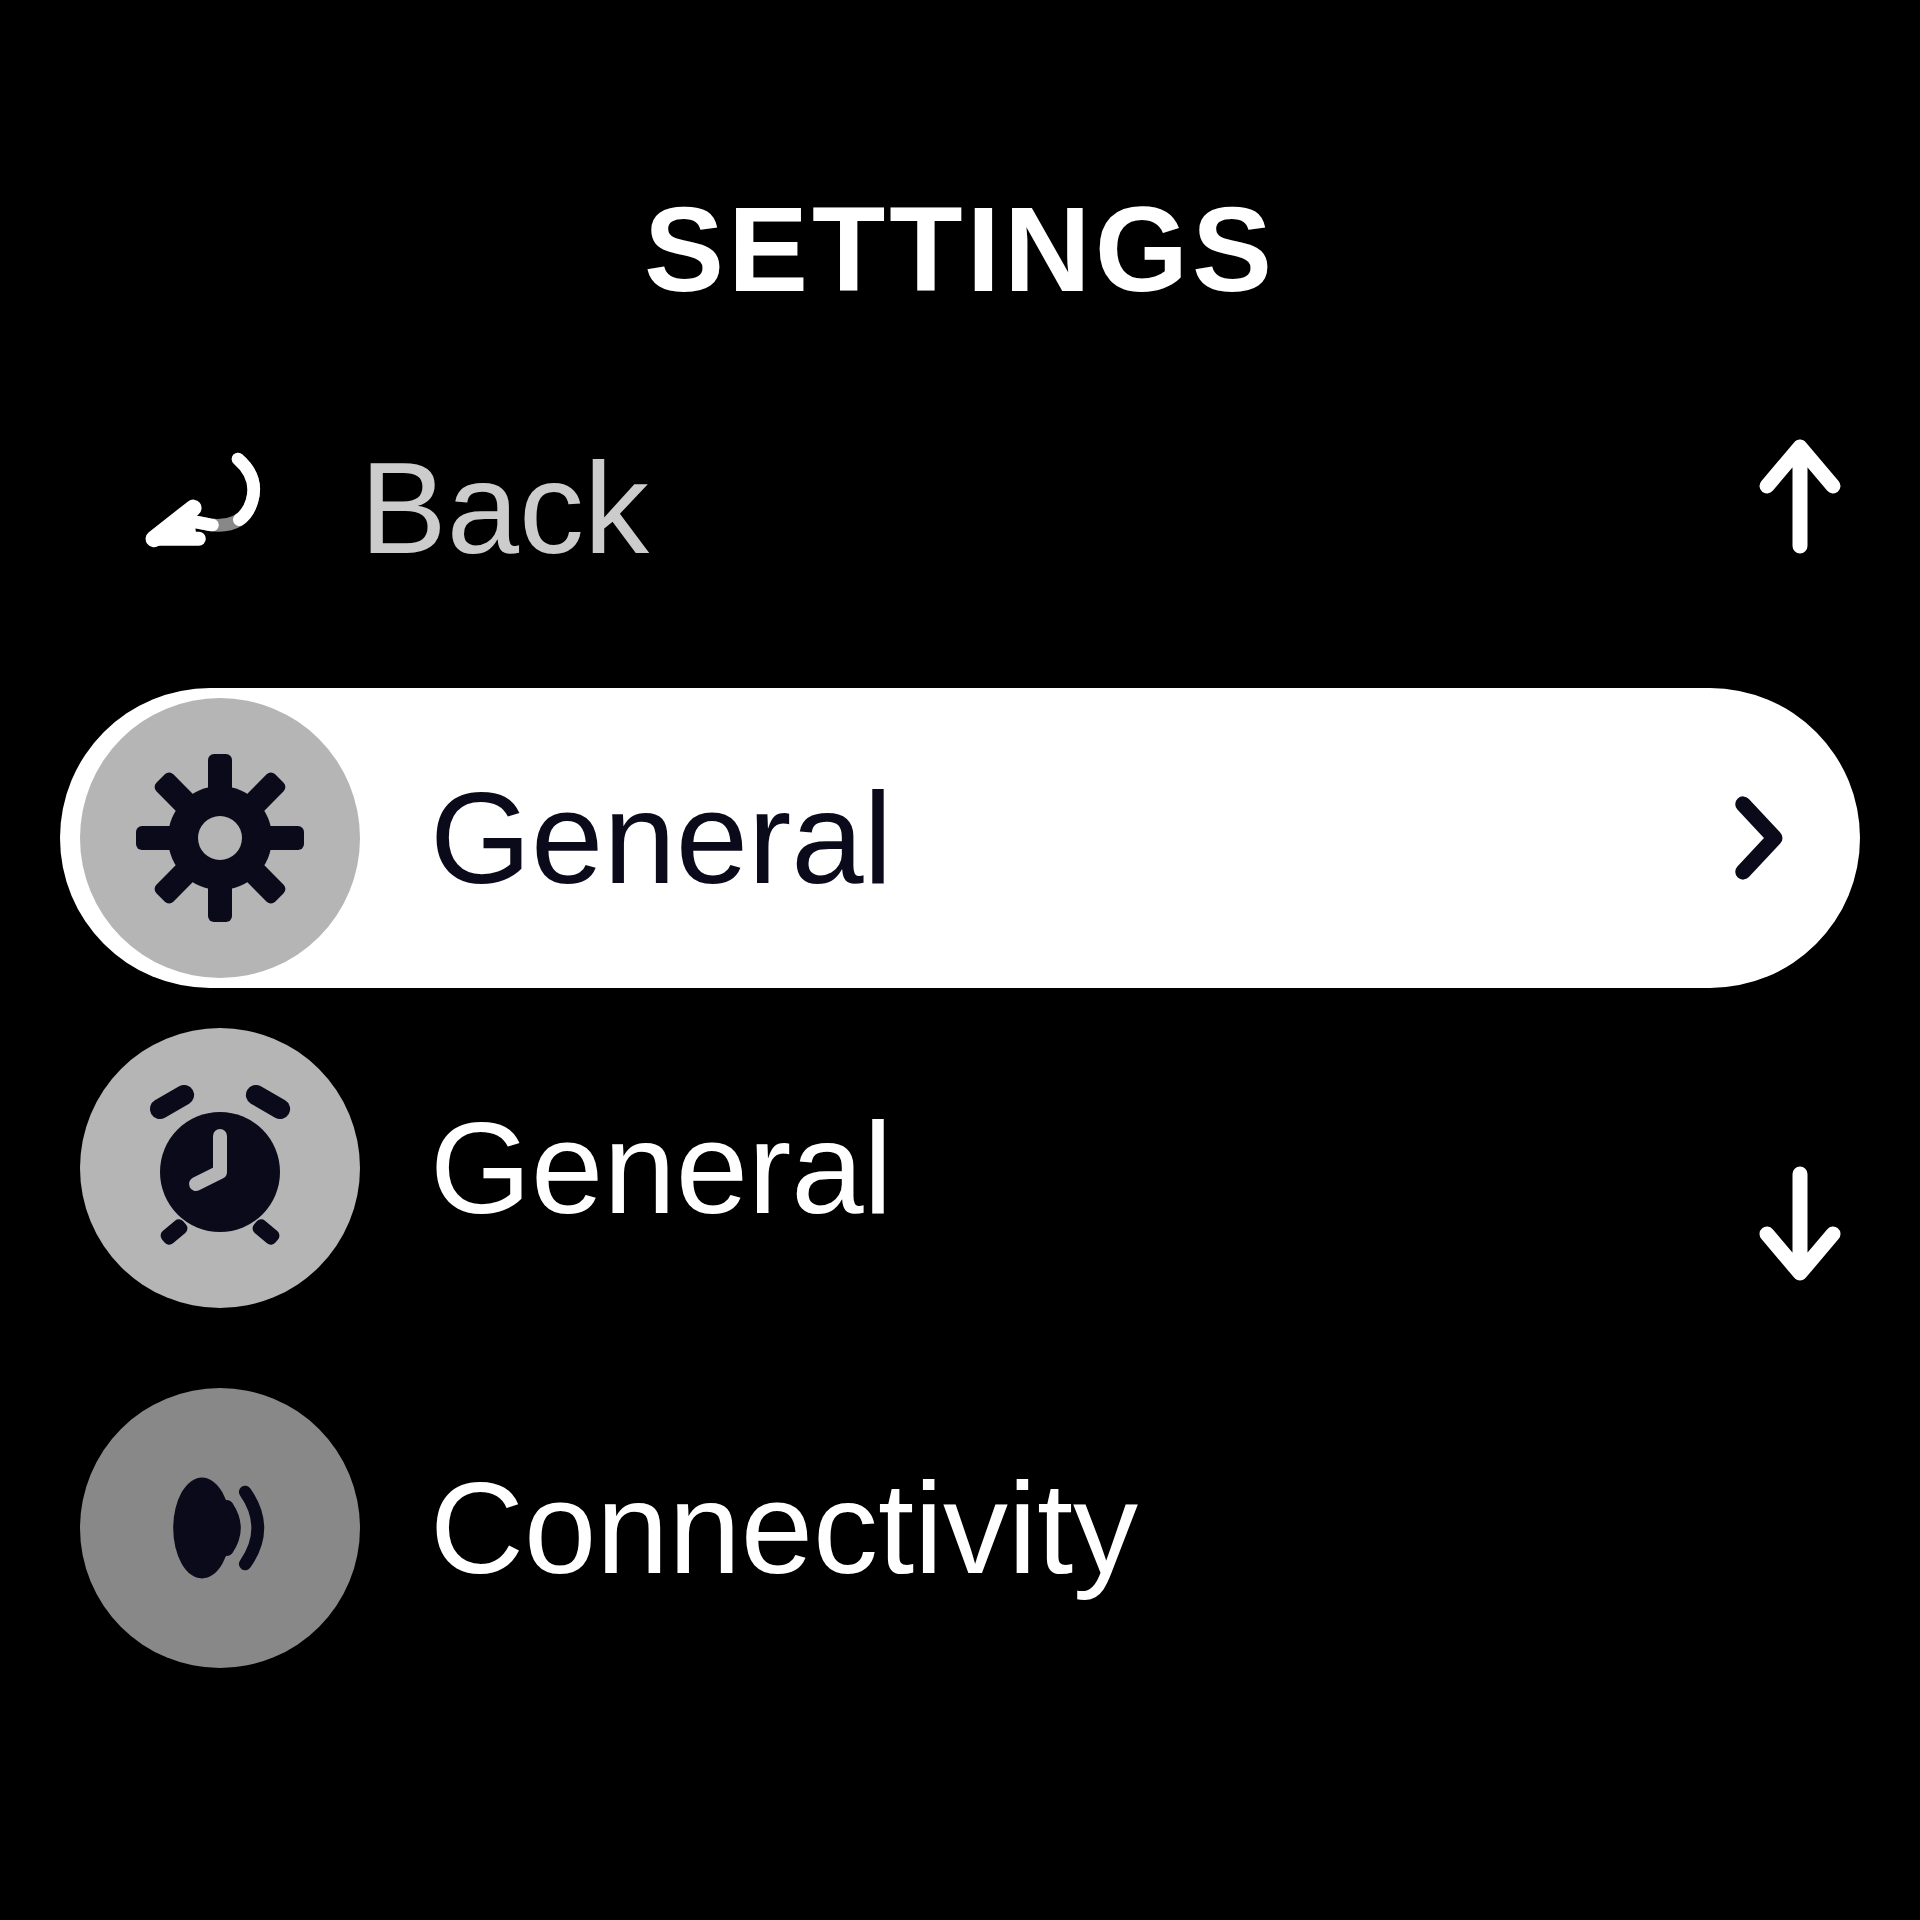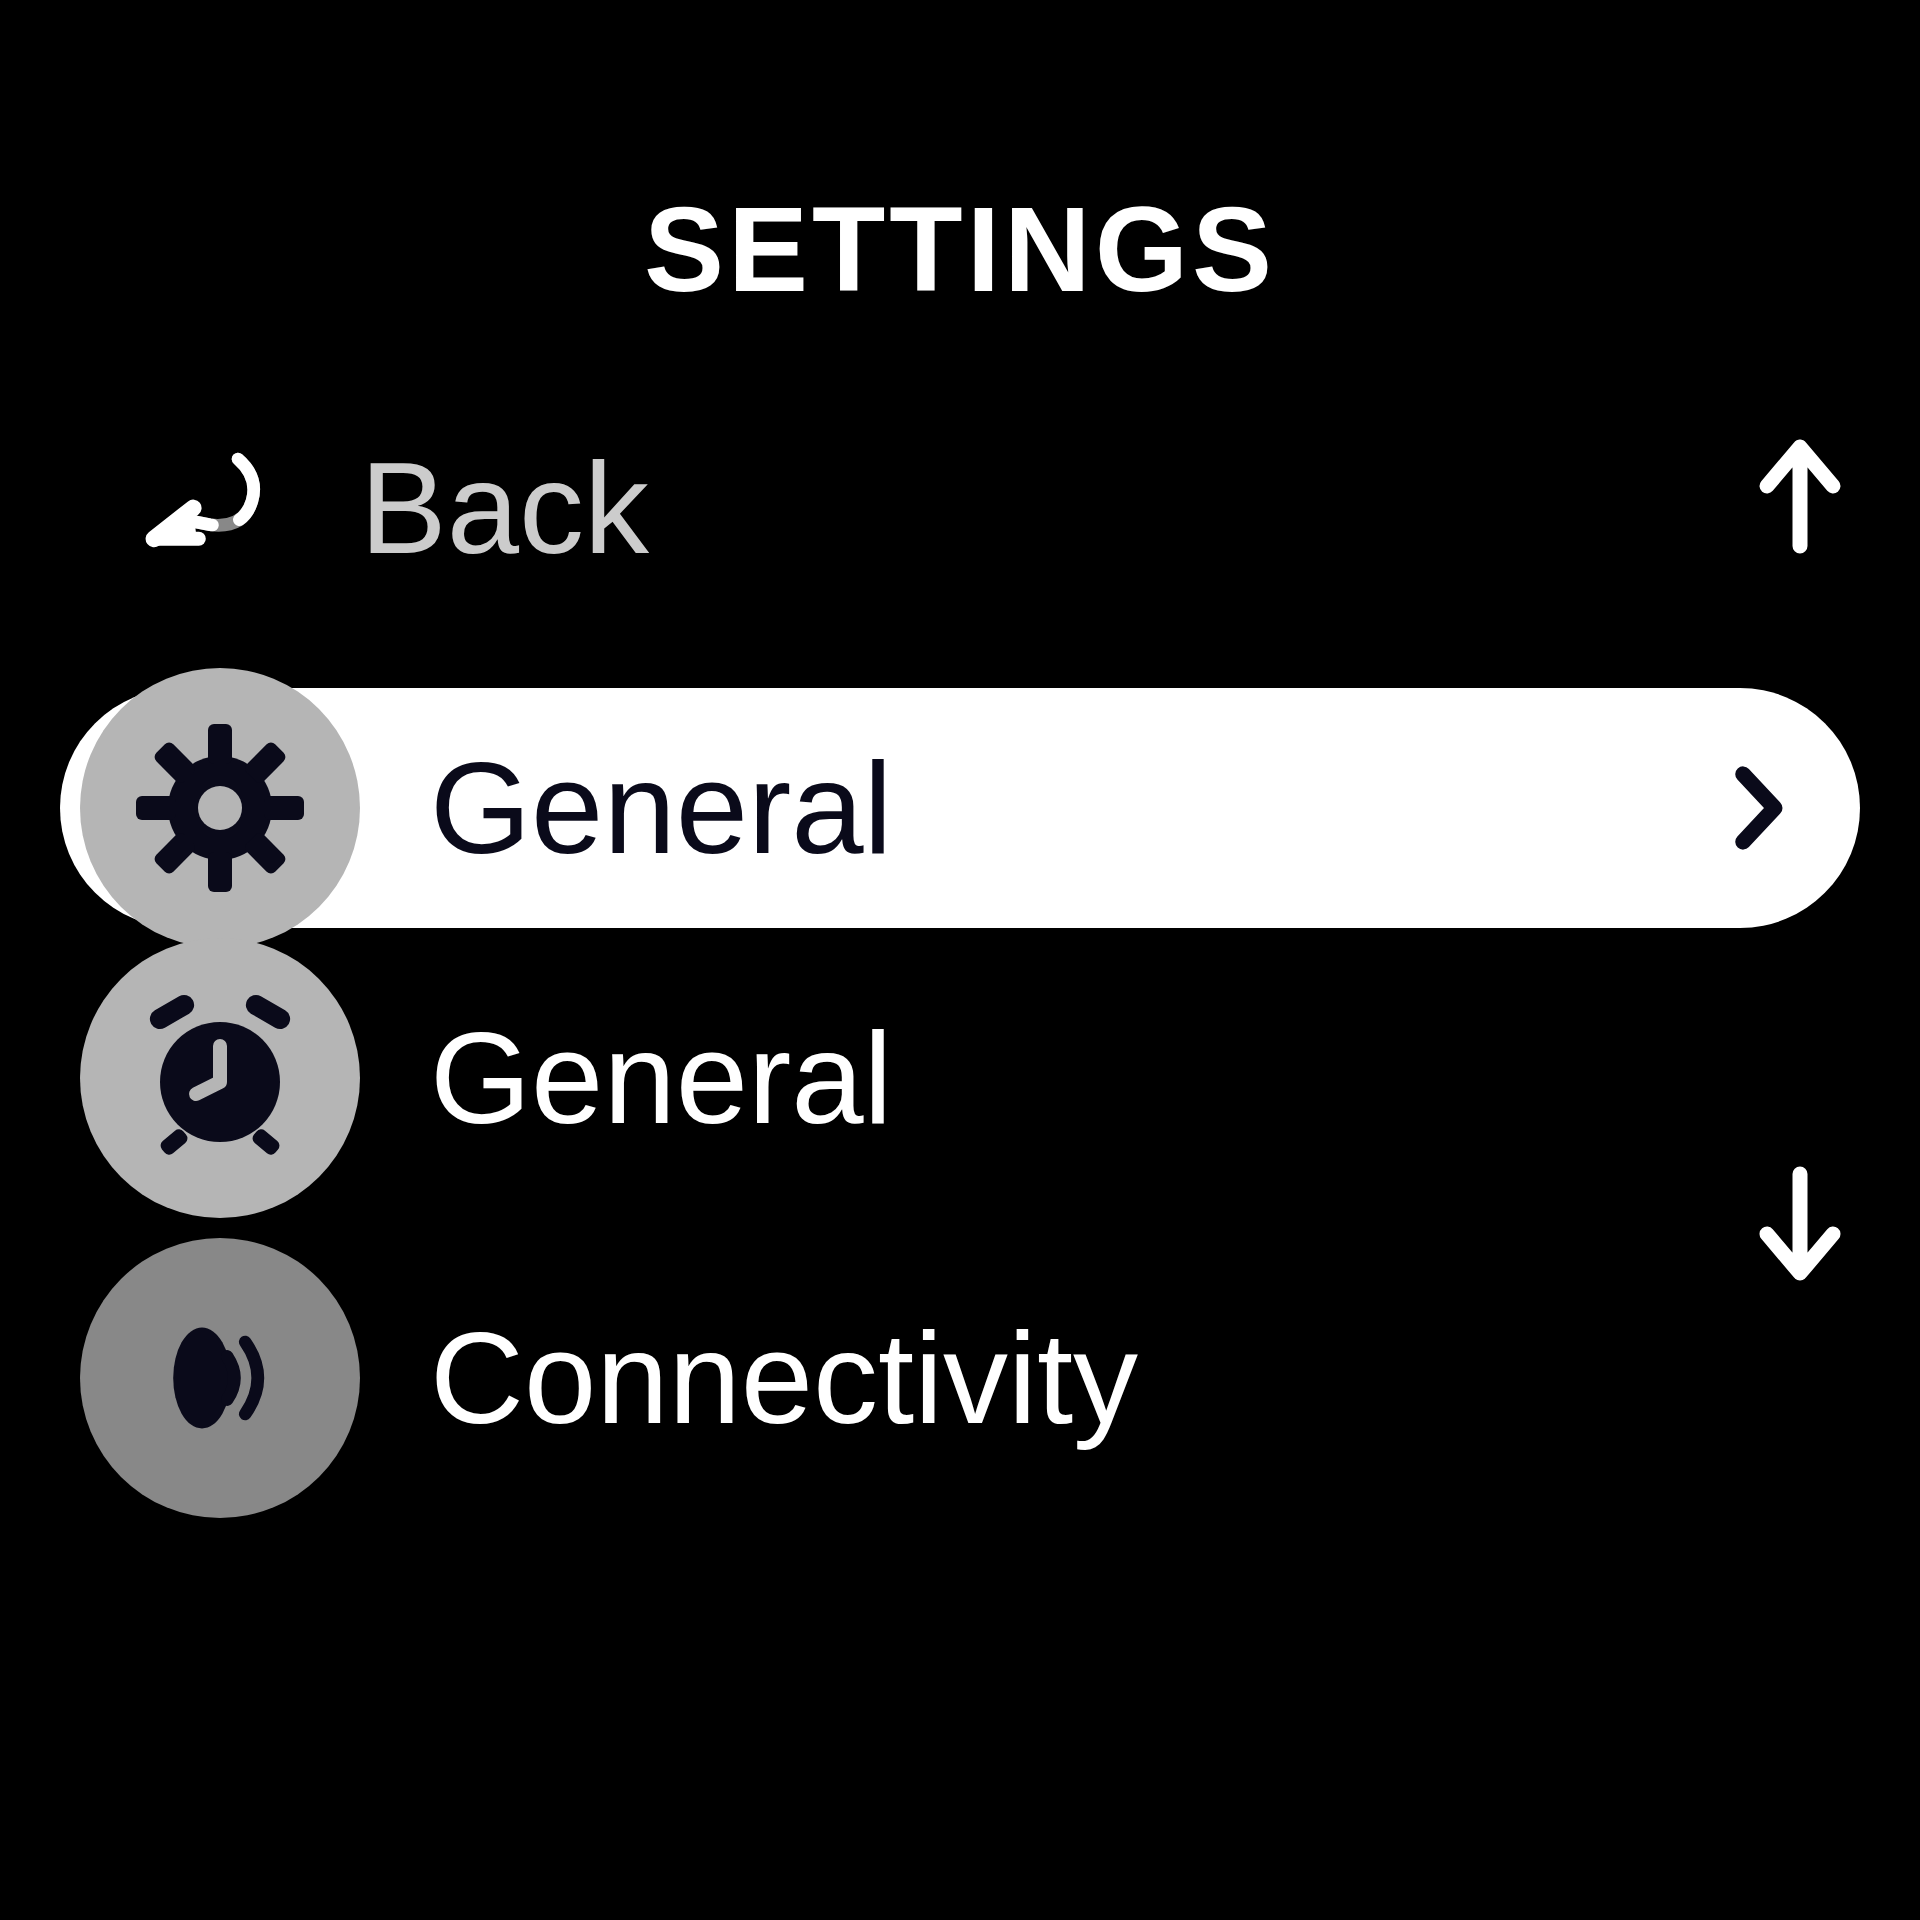--- a/index.html
+++ b/index.html
@@ -61,21 +61,21 @@
     
     .back-label {
       font-size: 130px;
       font-weight: 400;
       color: #cccccc;
     }
     
     .menu-item {
       display: flex;
       align-items: center;
-      height: 240px;
+      height: 300px;
       padding: 0 60px 0 20px;
       margin-bottom: 30px;
       position: relative;
     }
     
     .menu-item.selected {
       background: #ffffff;
       border-radius: 150px;
       color: #0a0a1a;
     }

